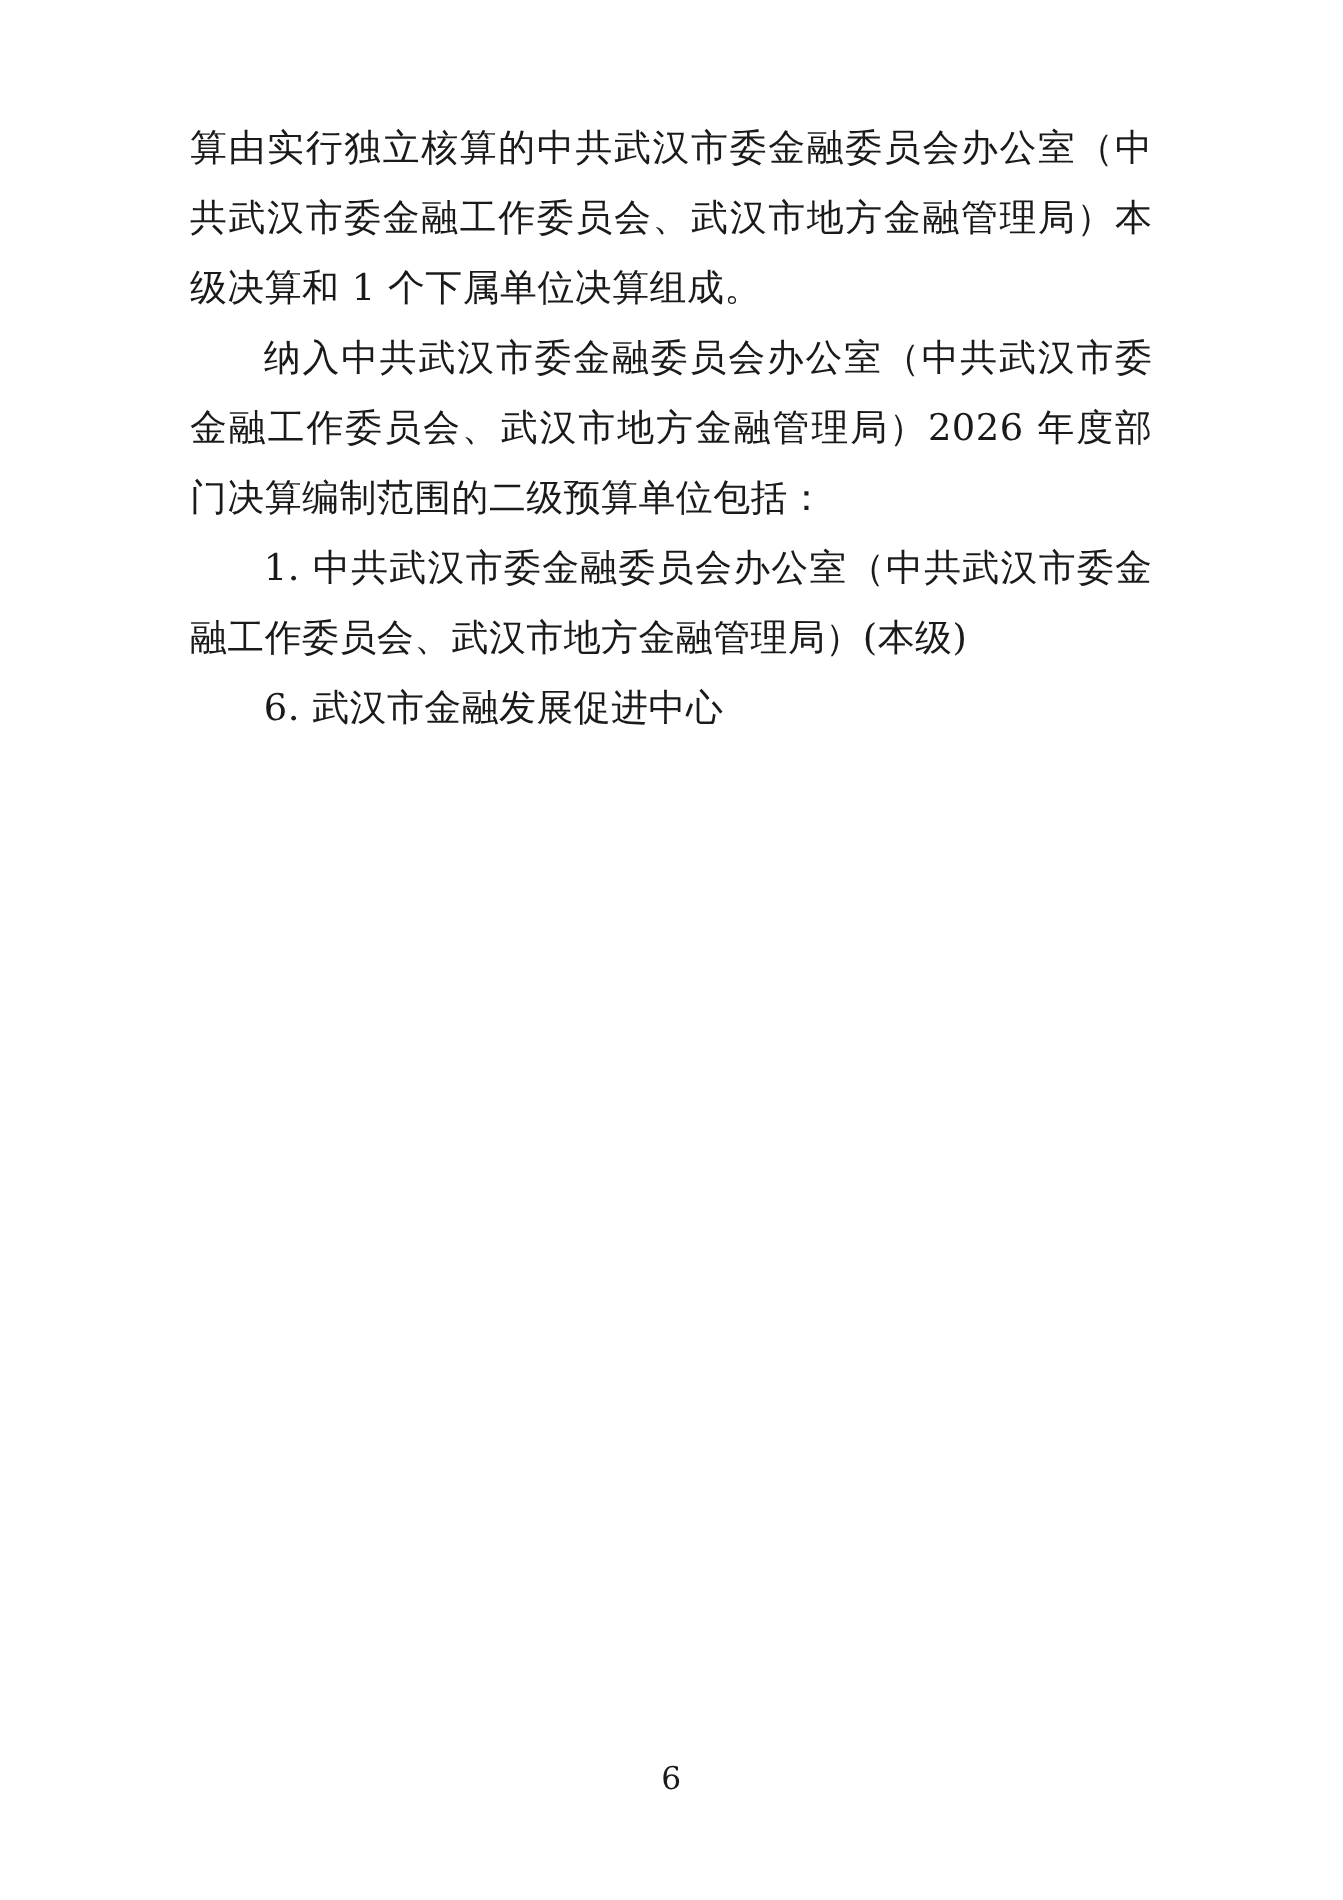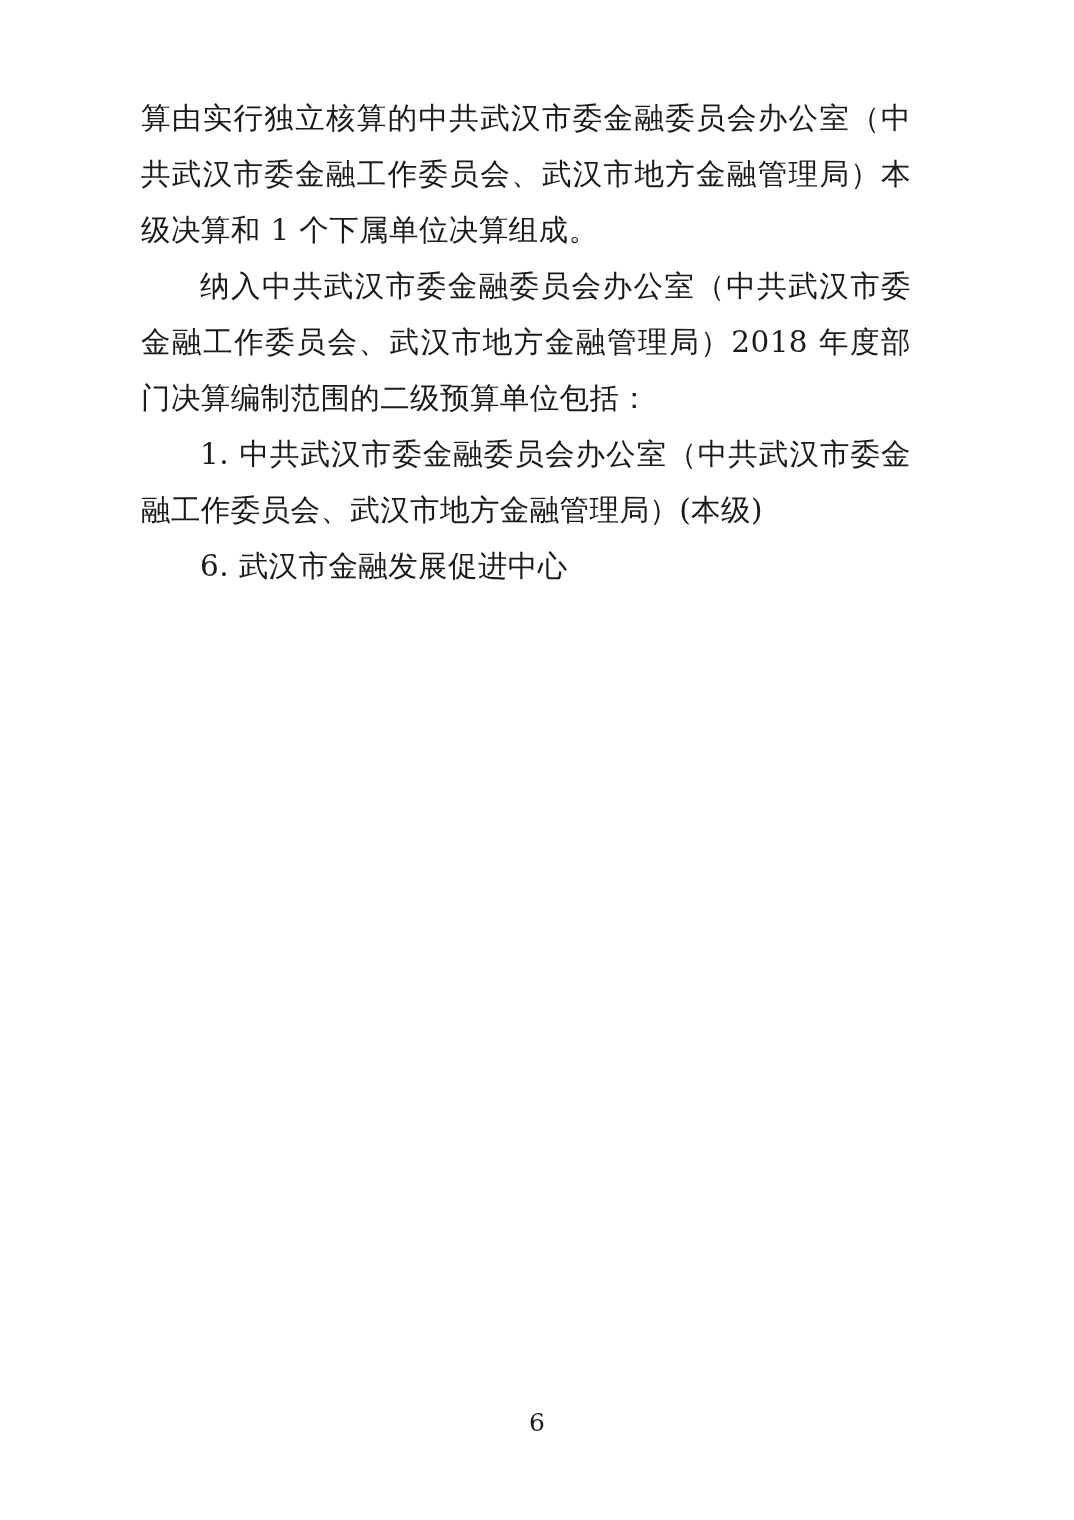--- a/index.html
+++ b/index.html
@@ -14,21 +14,21 @@
     font-family: "DejaVu Serif", "Liberation Serif", serif;
     color: #1a1a1a;
   }
   .page {
     position: absolute;
     inset: 0;
     background: #ffffff;
   }
   .content {
     position: absolute;
-    left: 141px;
+    left: 152px;
     top: 90px;
     width: 770px;
   }
   .para {
     font-size: 29.5px;
     line-height: 56px;
     letter-spacing: 0.4px;
     text-align: justify;
     text-justify: inter-ideograph;
     margin: 0;
@@ -50,18 +50,18 @@
     font-family: "DejaVu Serif", "Liberation Serif", serif;
     color: #1a1a1a;
   }
 </style>
 </head>
 <body>
 
 <div class="page">
   <div class="content">
     <p class="para">算由实行独立核算的中共武汉市委金融委员会办公室（中共武汉市委金融工作委员会、武汉市地方金融管理局）本级决算和 1 个下属单位决算组成。</p>
-    <p class="para indent2">纳入中共武汉市委金融委员会办公室（中共武汉市委金融工作委员会、武汉市地方金融管理局）2018 年度部门决算编制范围的二级预算单位包括：</p>
+    <p class="para indent2">纳入中共武汉市委金融委员会办公室（中共武汉市委金融工作委员会、武汉市地方金融管理局）2026 年度部门决算编制范围的二级预算单位包括：</p>
     <p class="para indent2">1. 中共武汉市委金融委员会办公室（中共武汉市委金融工作委员会、武汉市地方金融管理局）(本级)</p>
     <p class="para indent2">6. 武汉市金融发展促进中心</p>
   </div>
   <div class="page-number">6</div>
 </div>
 
 </body></html>

